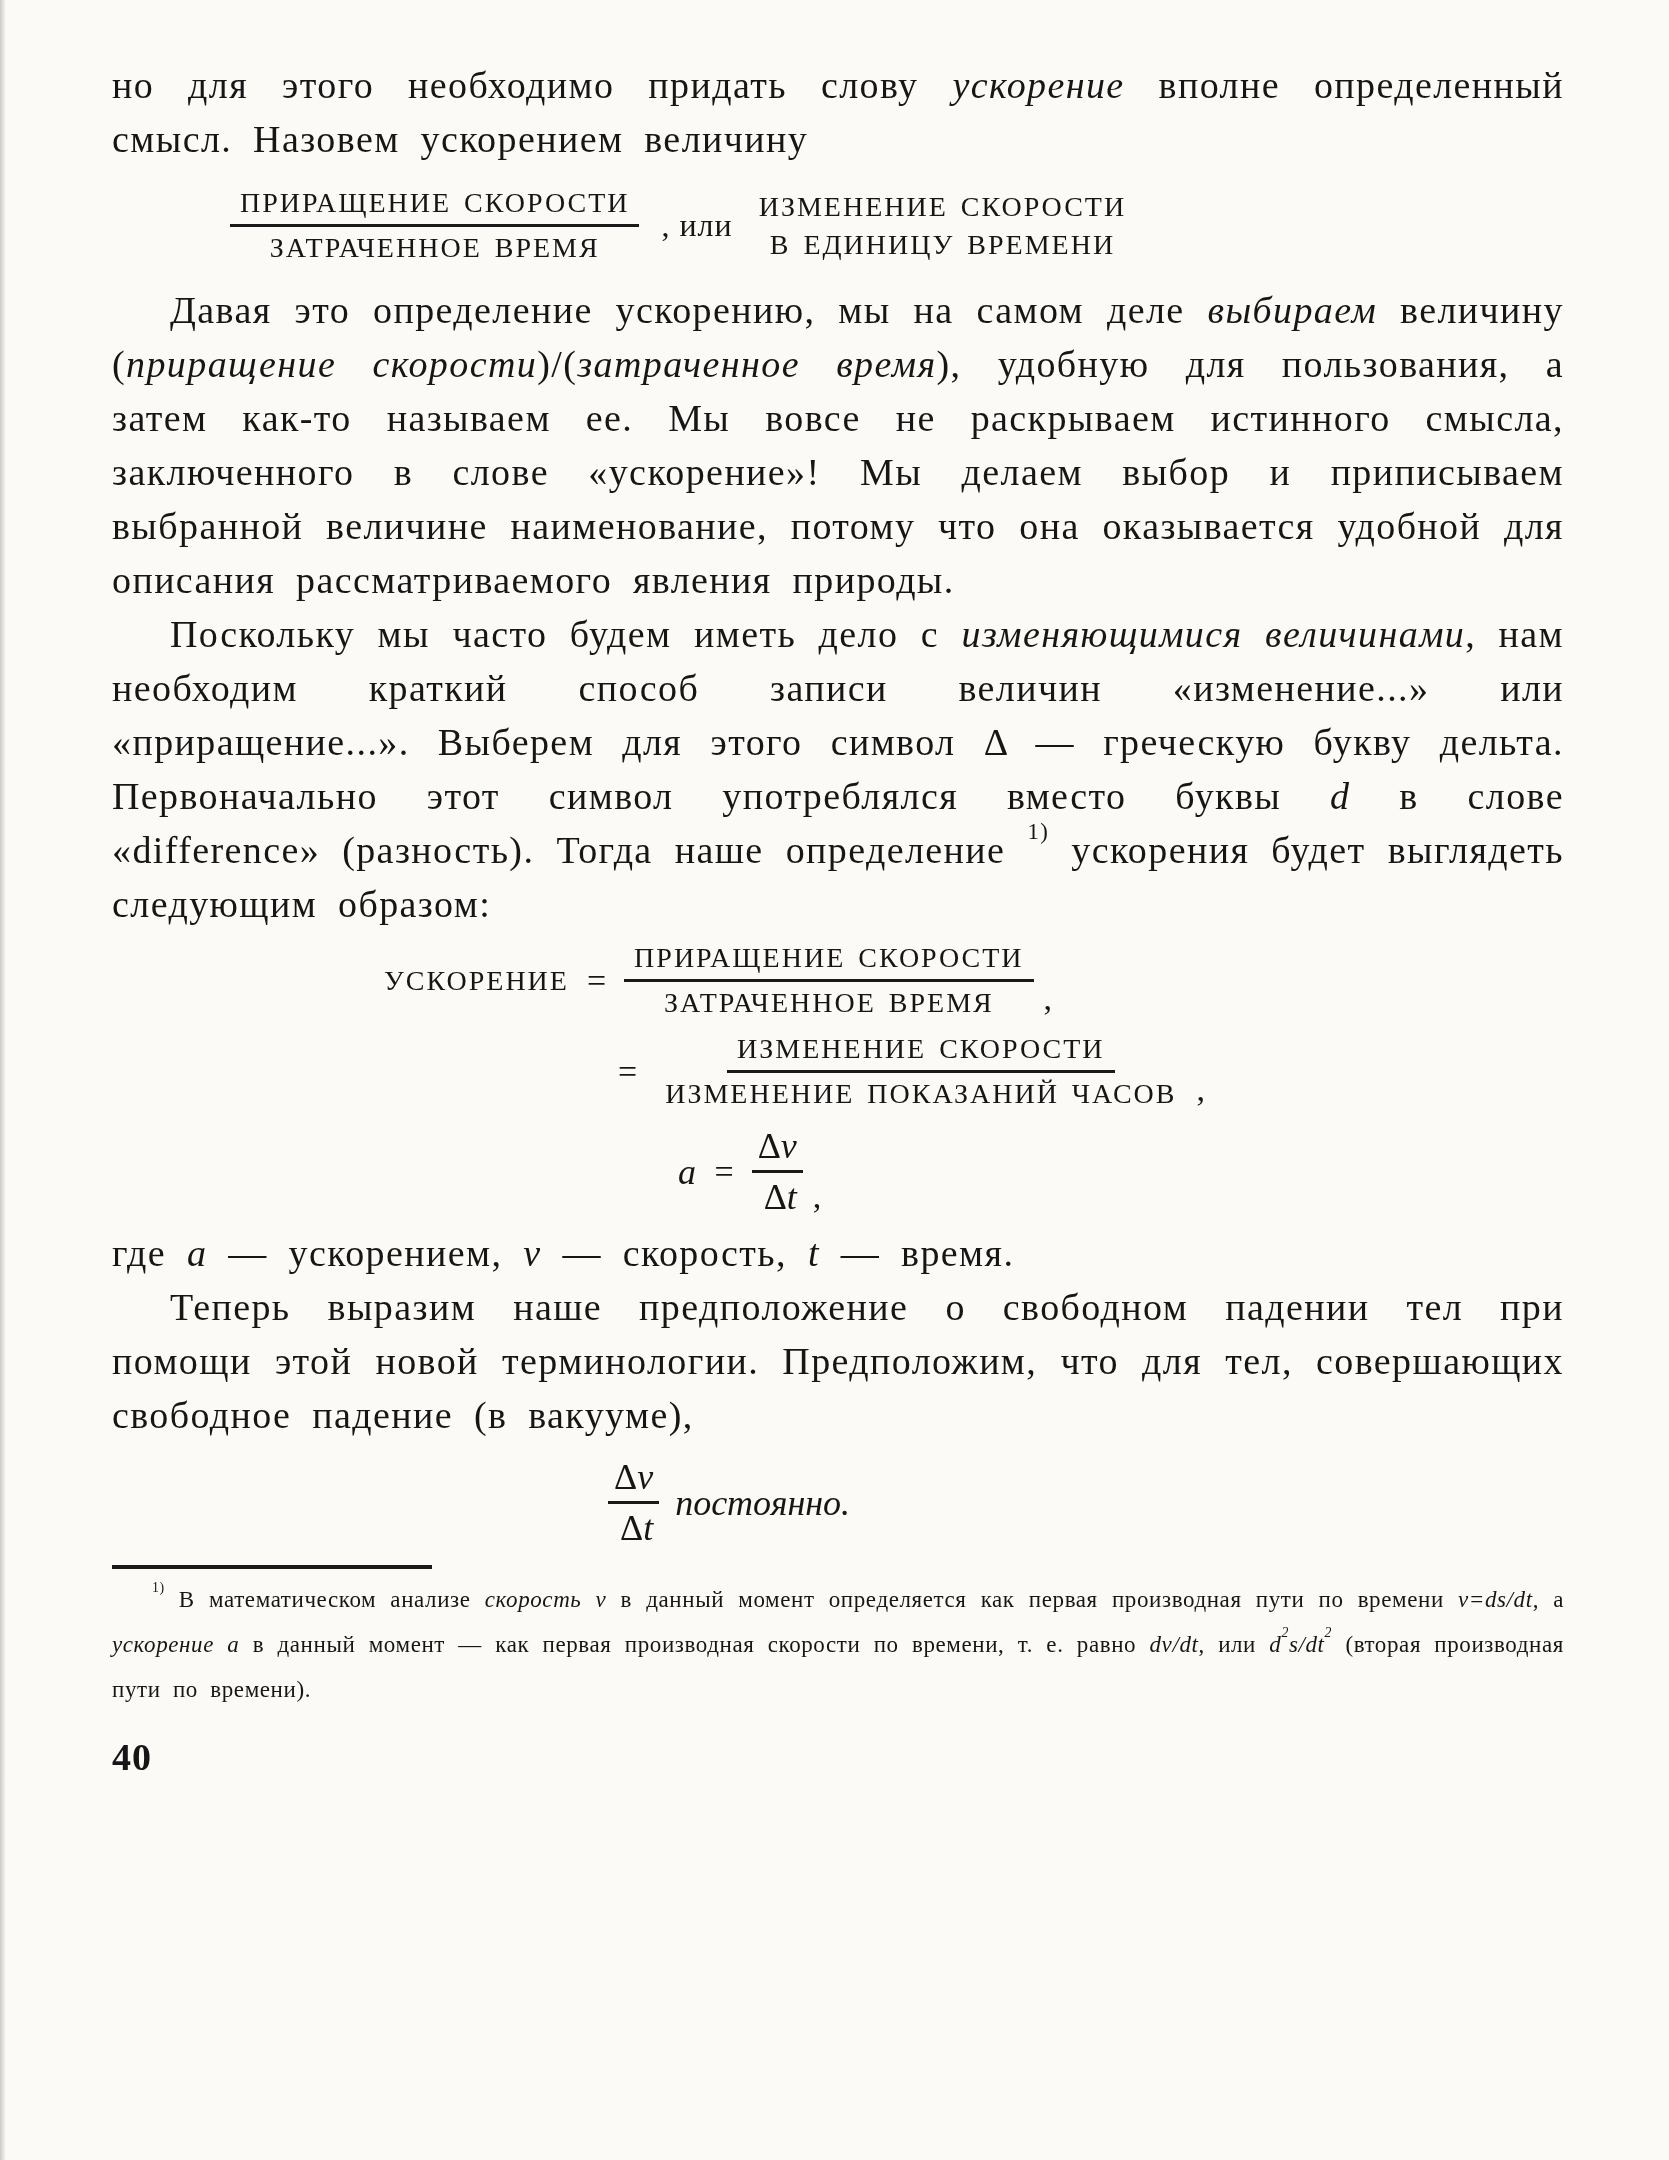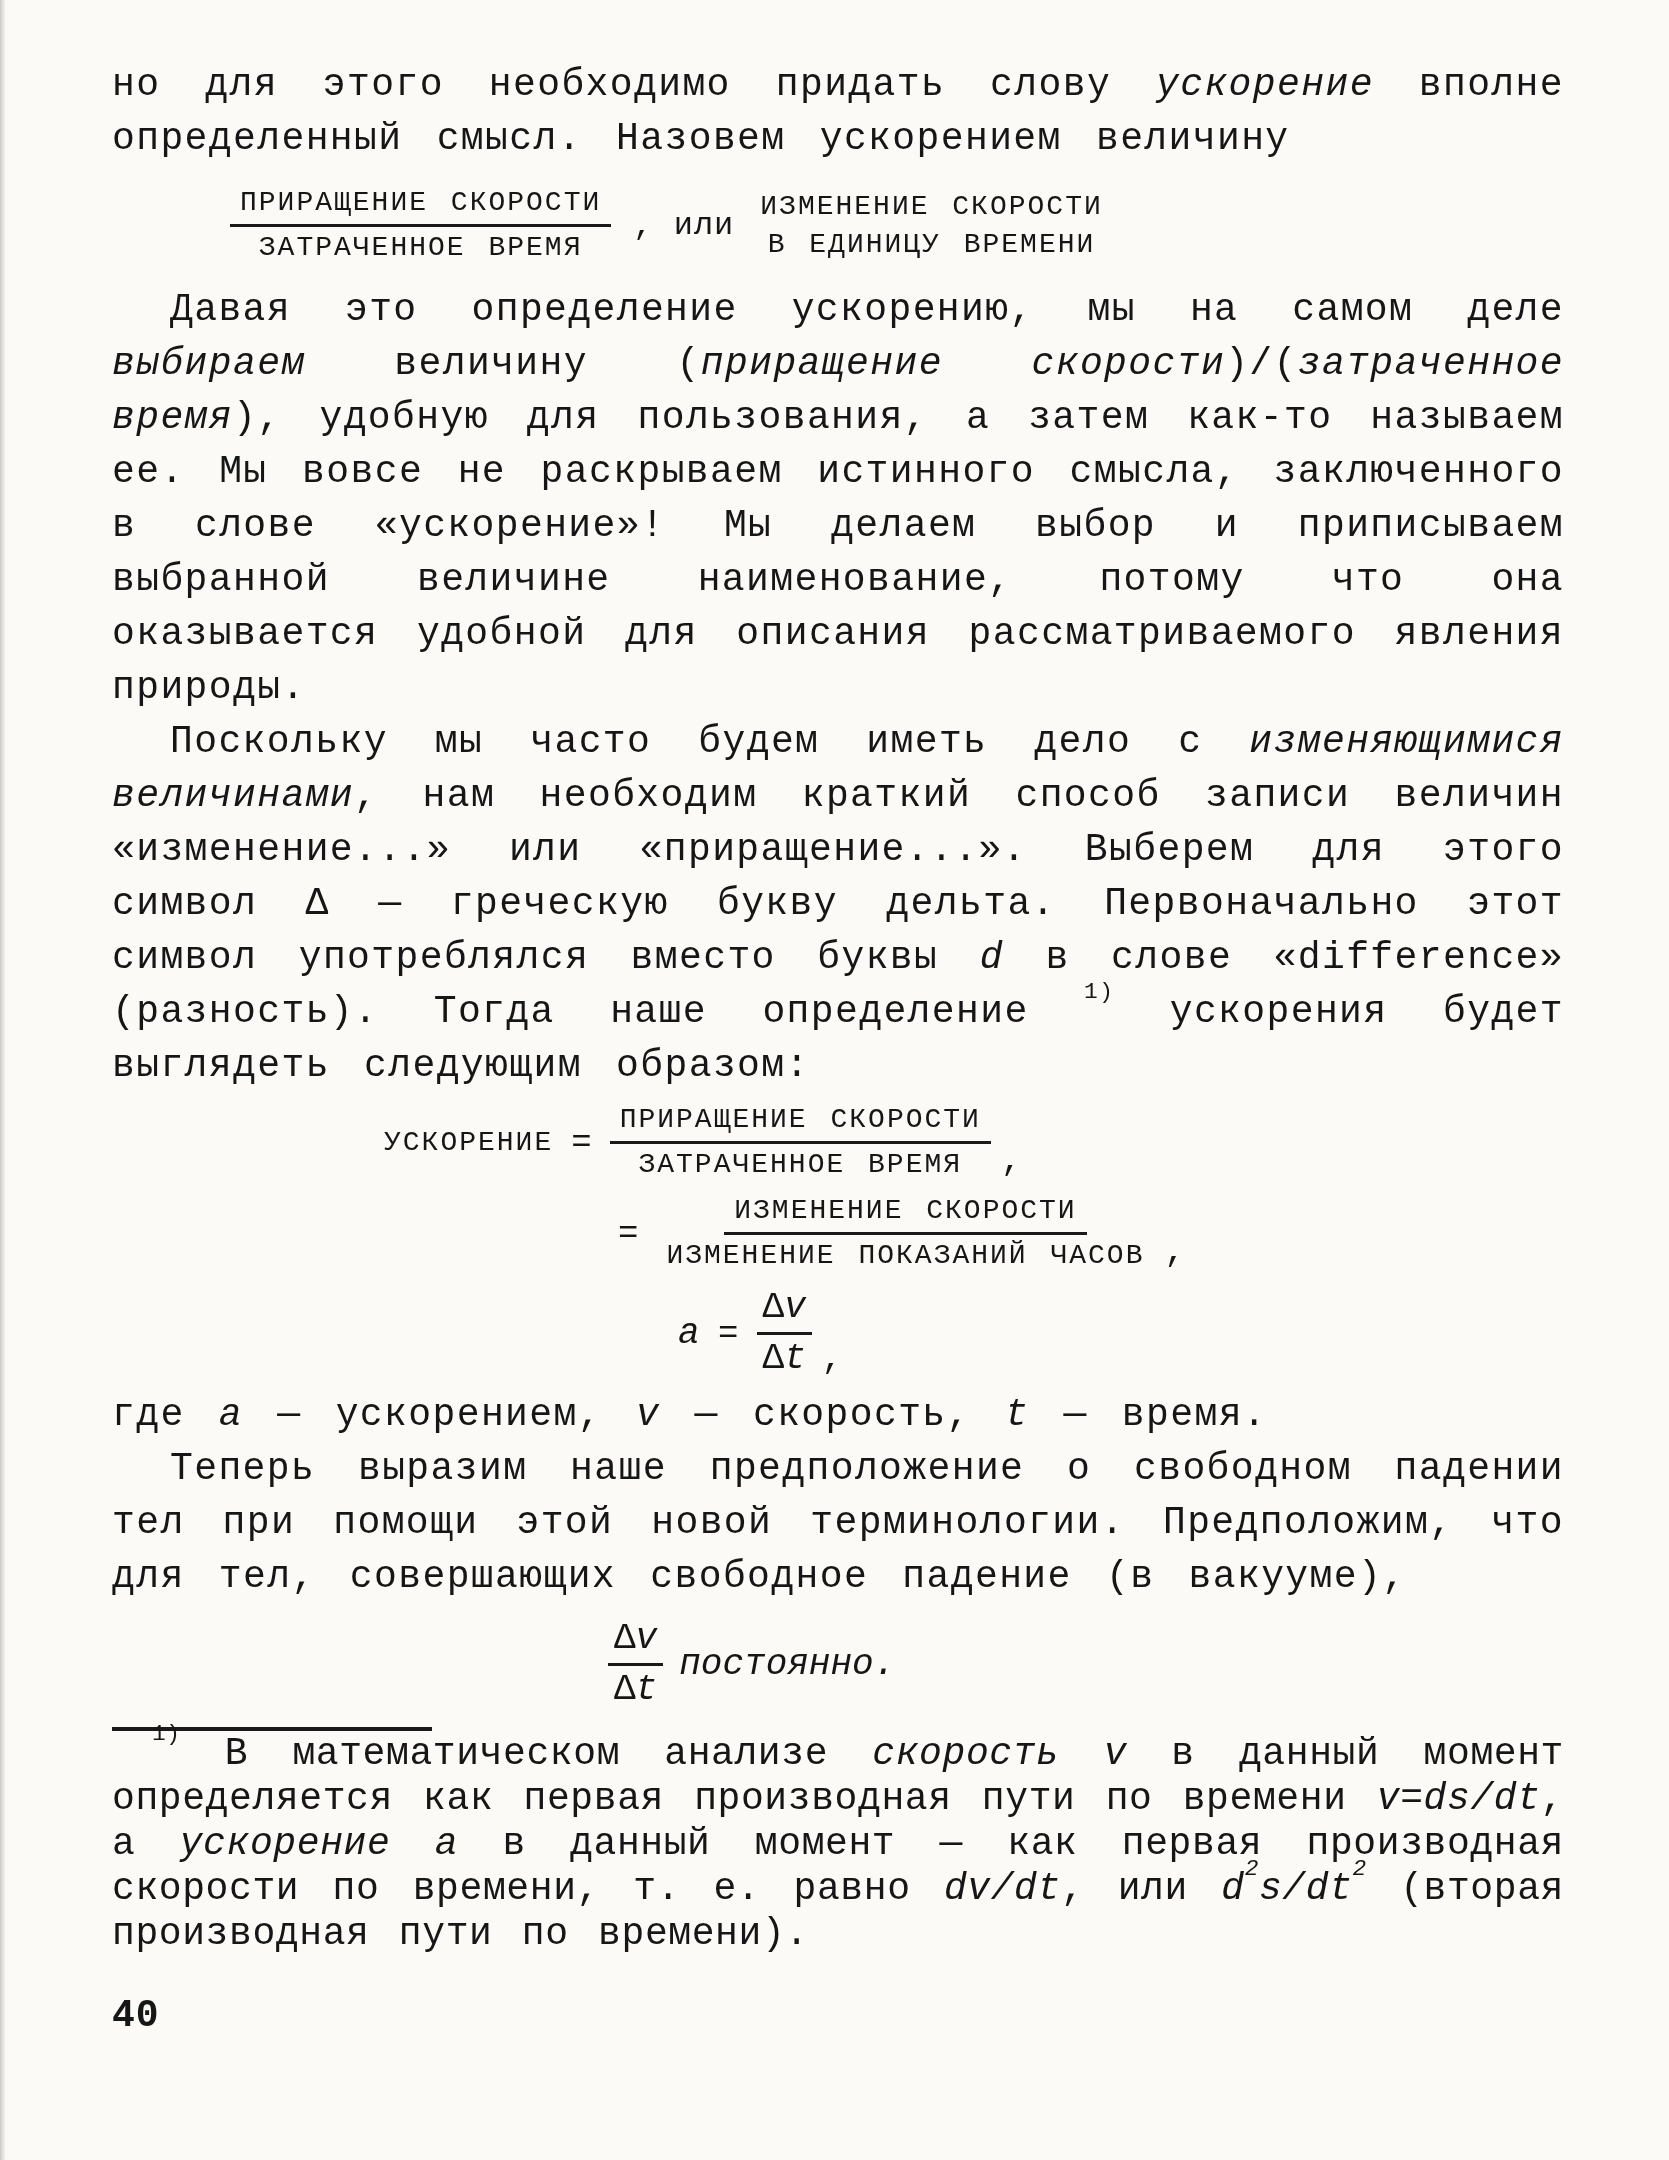--- a/index.html
+++ b/index.html
@@ -3,21 +3,21 @@
 <meta charset="utf-8">
 <style>
   html,body { margin:0; padding:0; }
   body { background:#d8d6d0; }
   .page {
     position:relative;
     width:1669px; height:2160px;
     margin:0 auto;
     background:#fbfaf6;
     color:#161616;
-    font-family:Liberation Mono, monospace;
+    font-family:Liberation Serif, serif;
     overflow:hidden;
   }
   .page::before {
     content:""; position:absolute; left:0; top:0; bottom:0; width:6px;
     background:linear-gradient(to right, rgba(60,60,55,.25), rgba(60,60,55,0));
   }
   .content {
     position:absolute; left:112px; top:58px; width:1452px;
   }
   p.body {
@@ -62,22 +62,22 @@
     letter-spacing:1px; word-spacing:18px;
     font-weight:bold;
   }
 
   .footnote-rule {
     width:320px; height:0;
     border-top:4px solid #1a1a1a;
     margin-top:16px;
   }
   .footnote {
-    margin-top:0;
-    font-size:38px; line-height:45px;
+    margin-top:8px;
+    font-size:23px; line-height:45px;
     letter-spacing:0.6px; word-spacing:6px;
     text-align:justify;
     text-indent:40px;
   }
   .pagenum {
     margin-top:22px;
     font-size:38px; font-weight:bold; letter-spacing:1px;
   }
 </style>
 </head>

